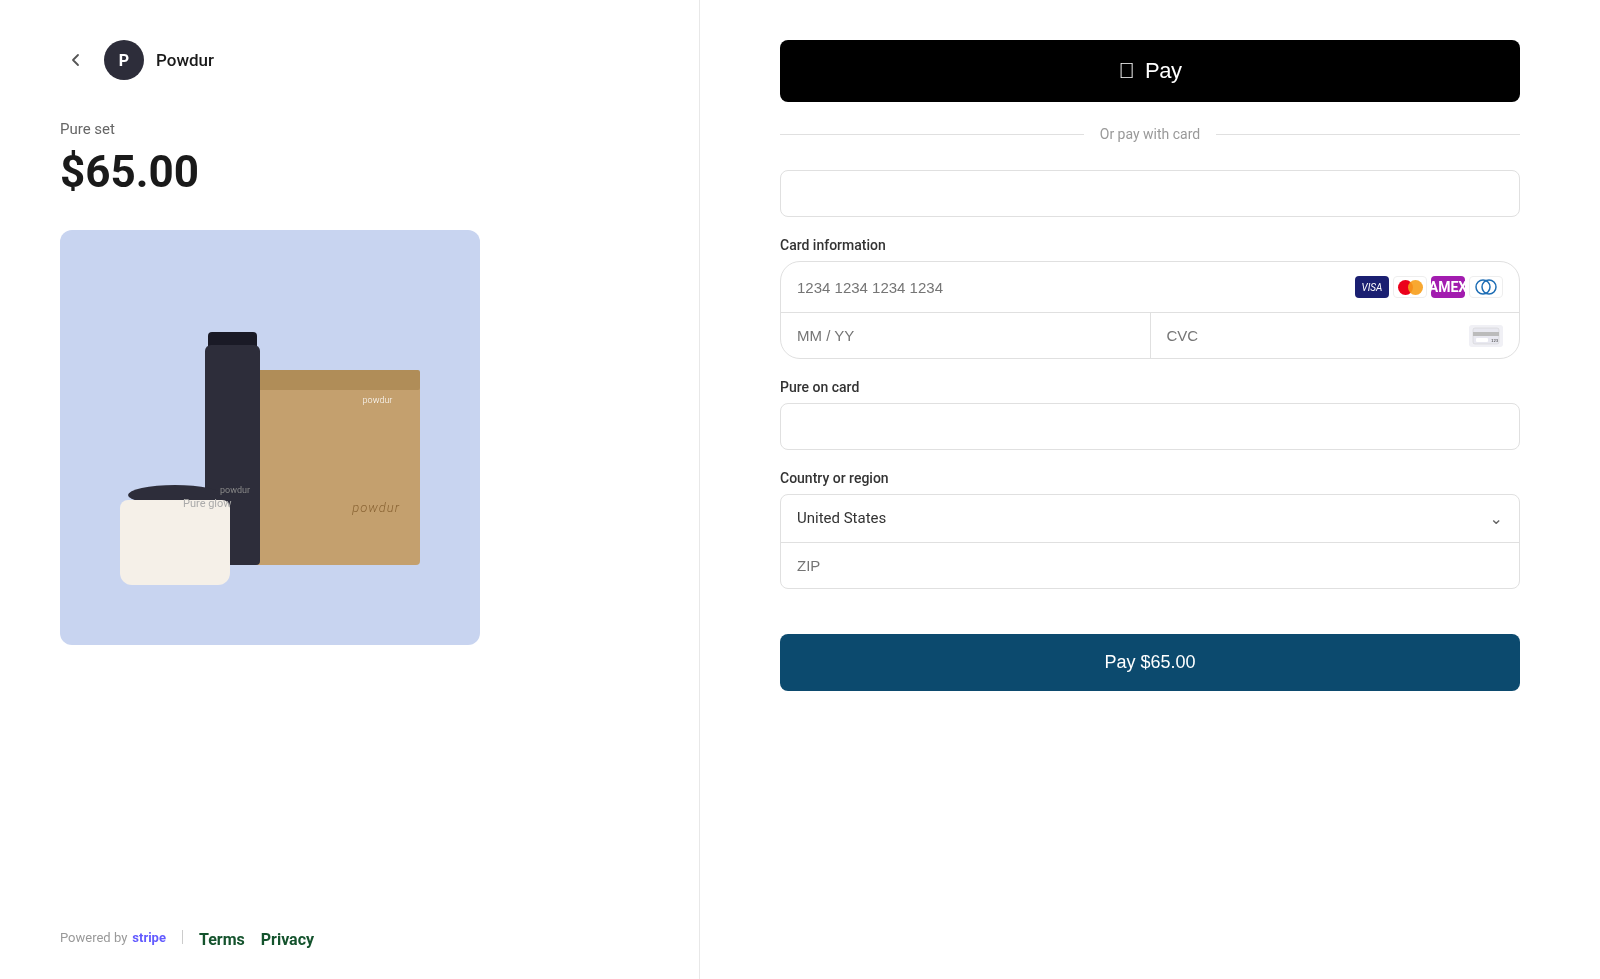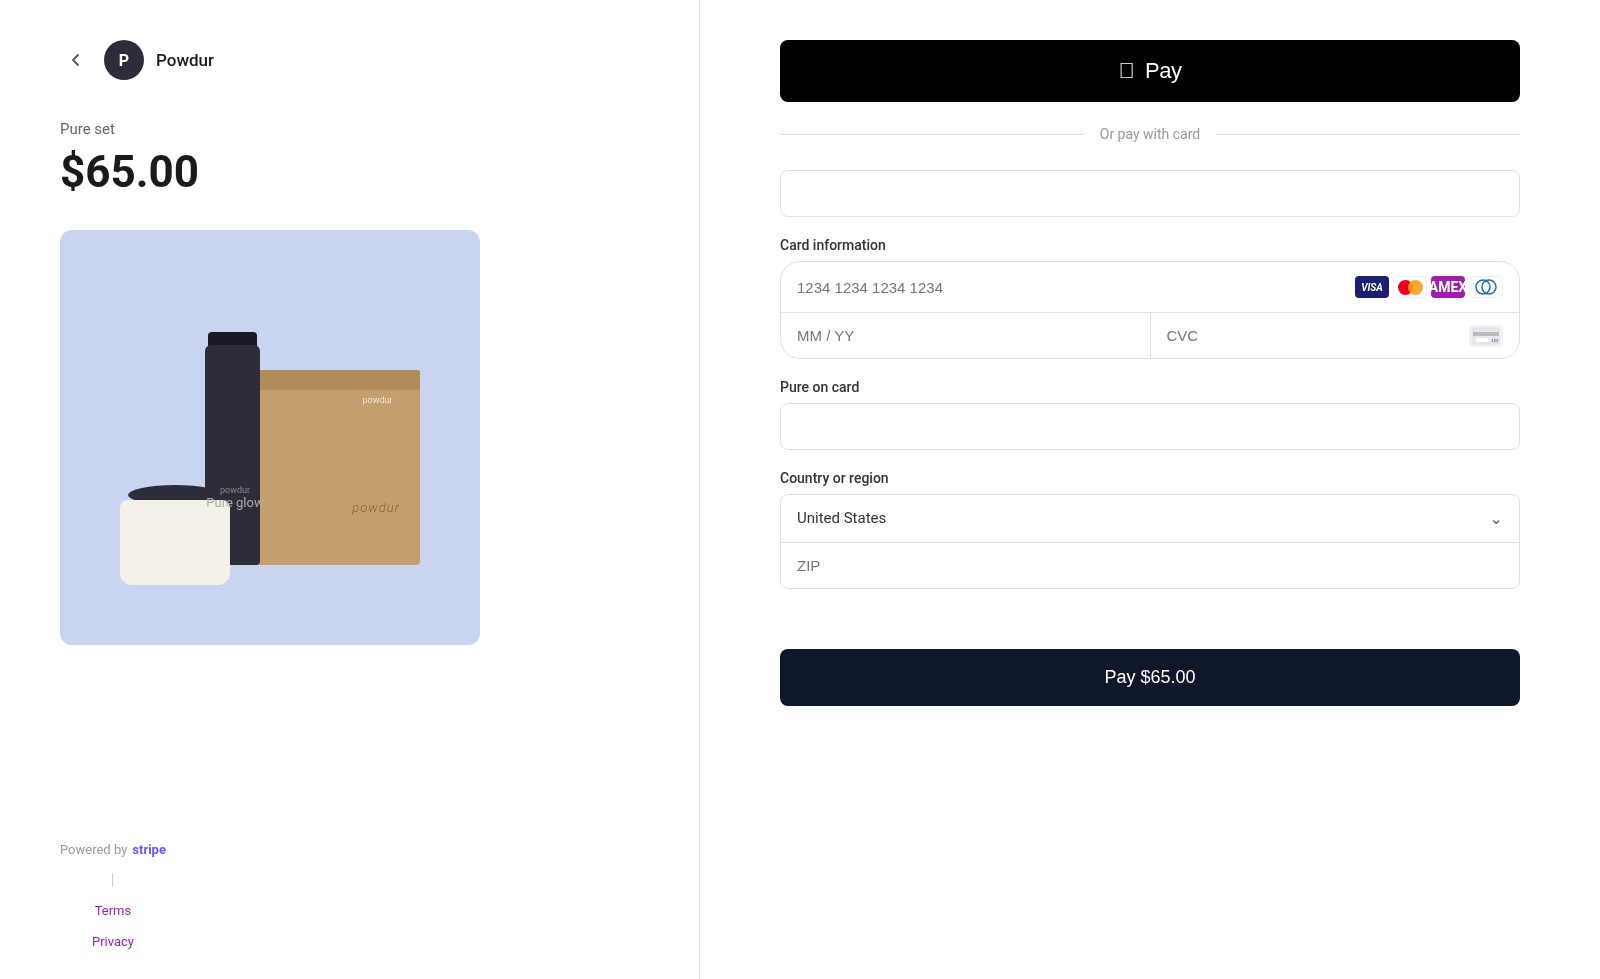--- a/index.html
+++ b/index.html
@@ -179,35 +179,34 @@
       color: #888;
       font-size: 9px;
       width: 104px;
       text-align: center;
     }
     .jar-sublabel {
       position: absolute;
       bottom: 75px;
       left: 63px;
       color: #aaa;
-      font-size: 13px;
+      font-size: 11px;
       width: 104px;
-      text-align: center;
+      text-align: left;
     }
 
     .footer-left {
       position: absolute;
       bottom: 30px;
       left: 60px;
       display: flex;
-      align-items: center;
+      align-items: flex-start;
       gap: 16px;
       color: #999;
       font-size: 13px;
-      flex-direction: column;
     }
 
     .powered-by {
       display: flex;
       align-items: center;
       gap: 5px;
       color: #999;
     }
 
     .stripe-logo {
@@ -216,24 +215,25 @@
       font-size: 13px;
     }
 
     .footer-divider {
       width: 1px;
       height: 14px;
       background: #ccc;
     }
 
     .footer-link {
-      color: #a21caf;
+      color: #14532d;
       text-decoration: none;
       cursor: pointer;
-      font-size: 13px;
+      font-size: 16px;
+      font-weight: bold;
     }
 
     
     .right-panel {
       flex: 1;
       background: #ffffff;
       padding: 40px 80px;
       display: flex;
       flex-direction: column;
       gap: 0;
@@ -337,21 +337,21 @@
     }
 
     .card-icon {
       width: 34px;
       height: 22px;
       border-radius: 4px;
       display: flex;
       align-items: center;
       justify-content: center;
       font-size: 9px;
-      font-weight: 700;
+      font-weight: 400;
     }
 
     .visa-icon {
       background: #1a1f71;
       color: white;
       font-size: 10px;
       font-style: italic;
     }
 
     .mc-icon {
@@ -446,29 +446,29 @@
       border: none;
       padding: 14px 16px;
       font-size: 15px;
       color: #999;
       outline: none;
       background: transparent;
     }
 
     .pay-btn {
       width: 100%;
-      background: #0f172a;
+      background: #0c4a6e;
       border: none;
       border-radius: 8px;
       padding: 18px;
       color: white;
       font-size: 18px;
       font-weight: 500;
       cursor: pointer;
-      margin-top: 20px;
+      margin-top: 5px;
     }
   </style>
 </head>
 <body>
 
 <div class="left-panel">
   <div class="header">
     <div class="back-btn">
       <svg width="18" height="18" viewBox="0 0 18 18" fill="none">
         <path d="M11 4L6 9L11 14" stroke="#555" stroke-width="1.8" stroke-linecap="round" stroke-linejoin="round"></path>

